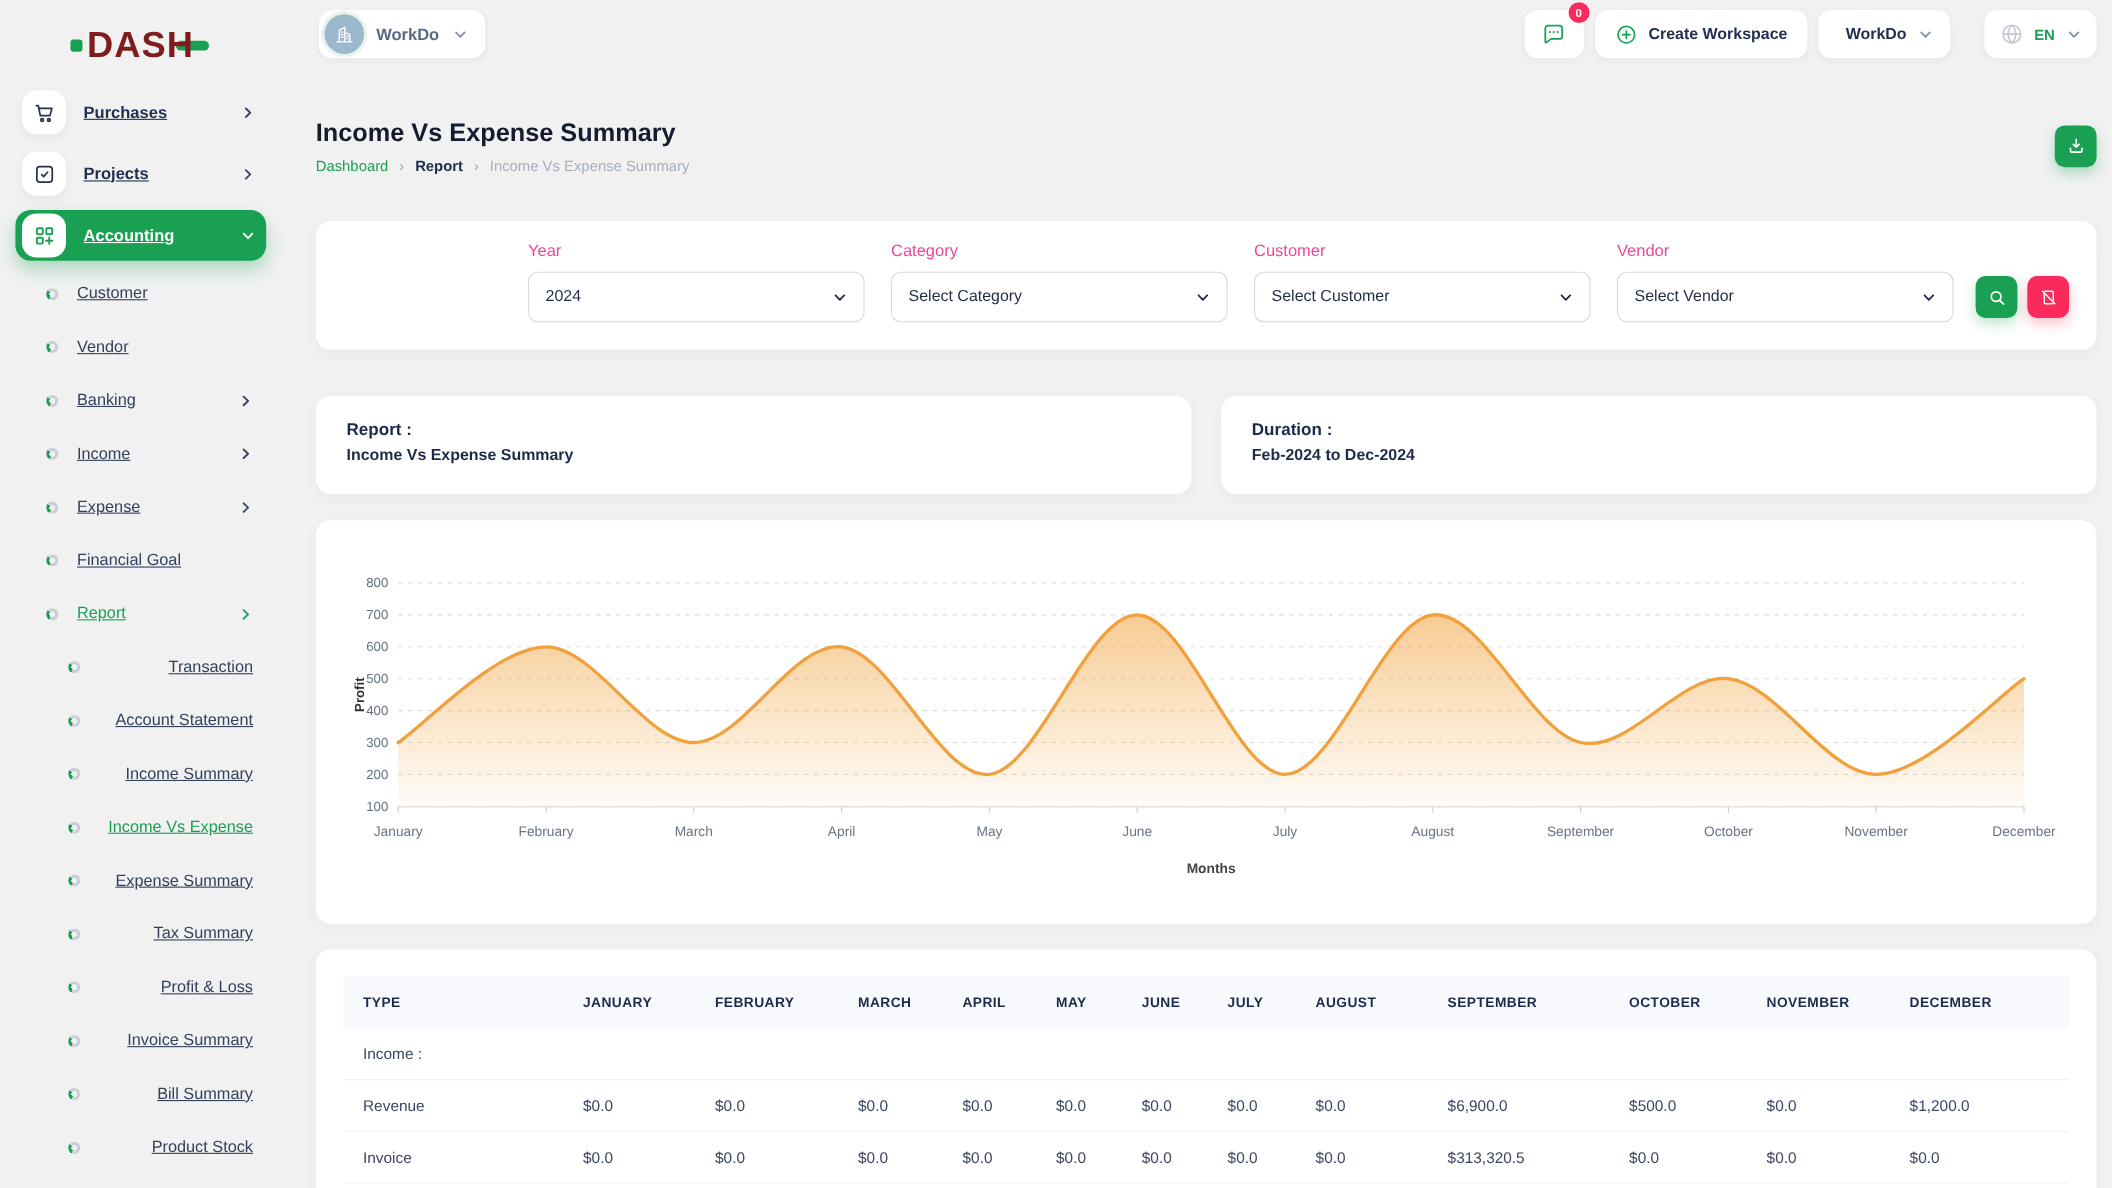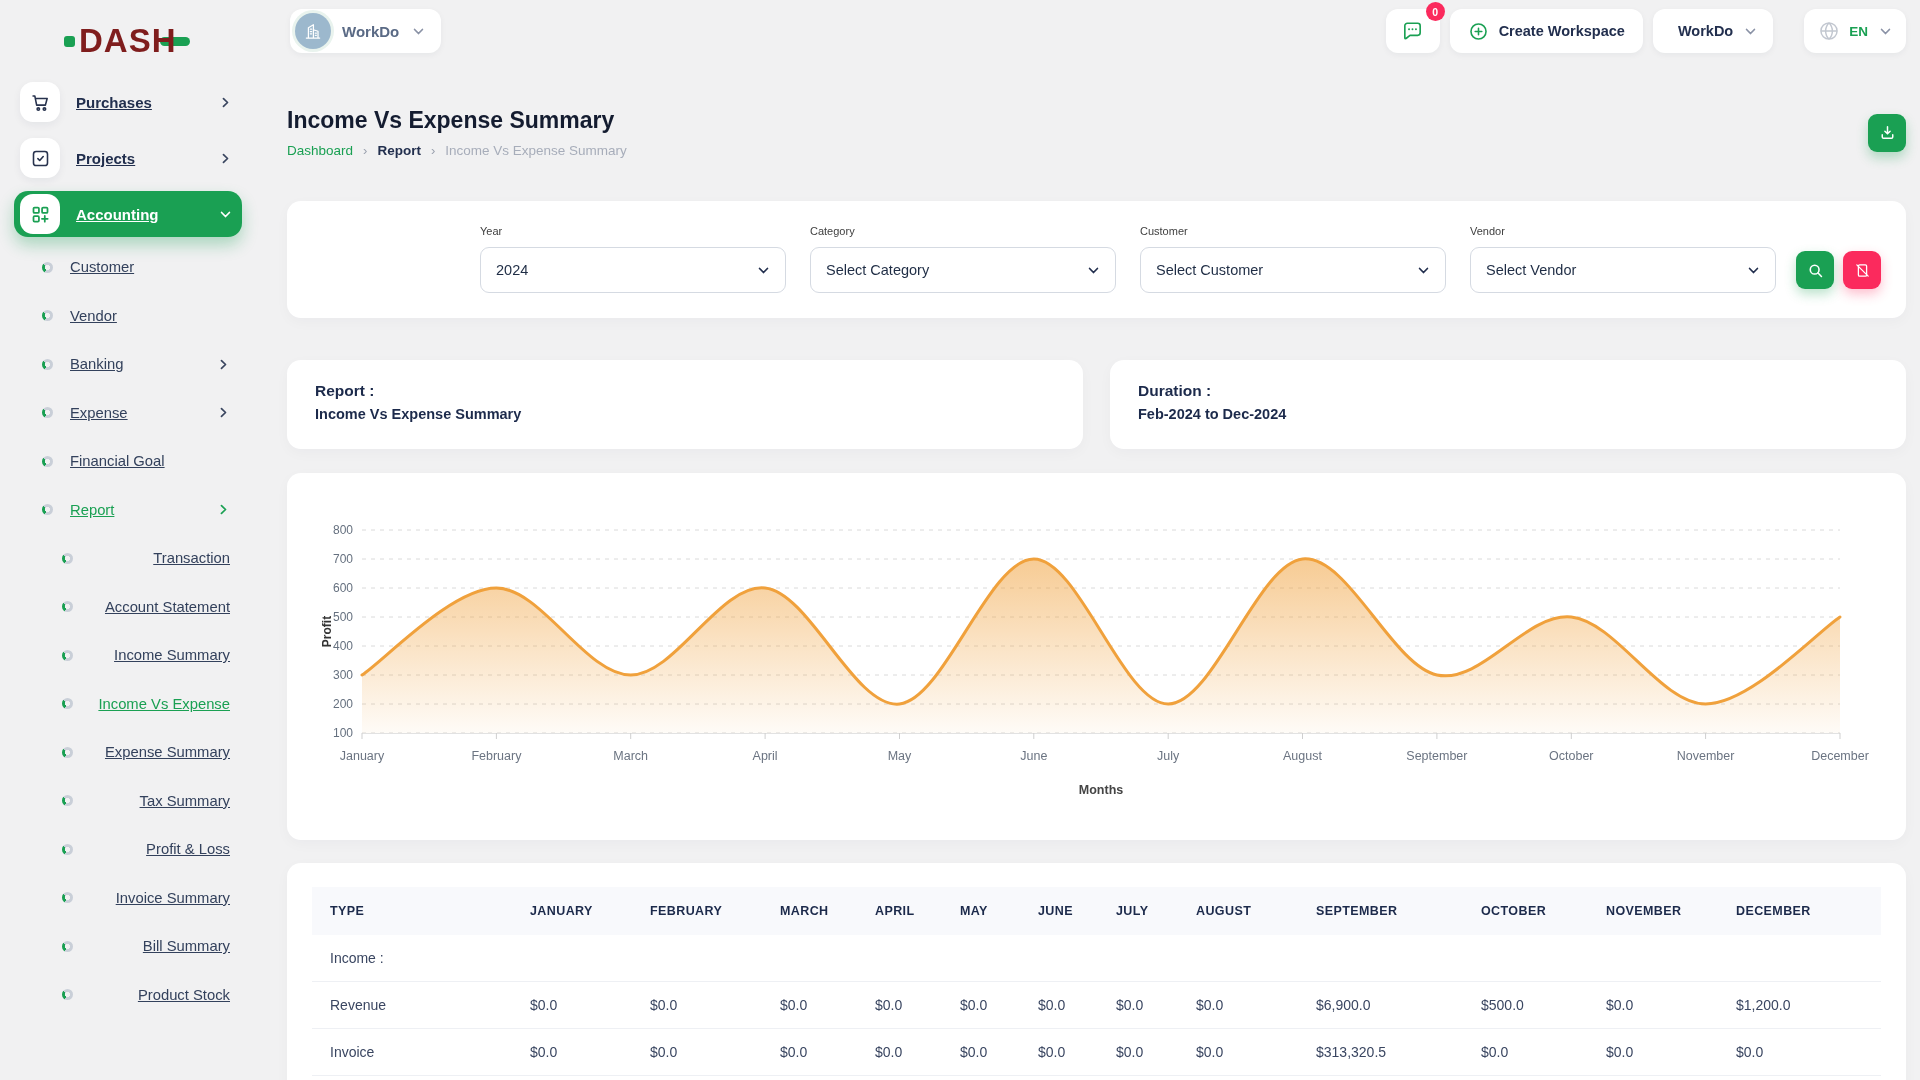--- a/index.html
+++ b/index.html
@@ -70,21 +70,21 @@
   .bc-sep{color:#9aa1ae;font-size:13px;}
   .dl-btn{width:38px;height:38px;border-radius:9px;background:#1aa053;border:none;display:flex;
     align-items:center;justify-content:center;cursor:pointer;box-shadow:0 6px 12px rgba(26,160,83,.3);}
   .dl-btn svg{width:17px;height:17px;}
   
   .card{background:#fff;border-radius:14px;box-shadow:0 4px 14px rgba(30,40,70,.03);}
   .filter-card{margin-top:43px;display:flex;align-items:flex-end;height:117px;box-sizing:border-box;
     padding:21px 25px 25px 193px;}
   .filter-fields{display:flex;gap:24px;}
   .filter-field{width:306px;}
-  .filter-field label{display:block;font-size:11px;color:#404040;margin-bottom:10px;}
+  .filter-field label{display:block;font-size:15px;color:#ec4899;margin-bottom:10px;}
   .select-box{height:46px;border:1px solid #d5dae2;border-radius:9px;display:flex;align-items:center;
     justify-content:space-between;padding:0 15px;font-size:14.5px;color:#1f2d45;background:#fff;
     box-sizing:border-box;cursor:pointer;}
   .select-box .chev{color:#222f4e;margin-left:8px;}
   .filter-actions{margin-left:auto;display:flex;gap:9px;align-items:flex-end;padding-bottom:4px;}
   .icon-btn{width:38px;height:38px;border-radius:9px;border:none;display:flex;align-items:center;
     justify-content:center;cursor:pointer;}
   .icon-btn svg{width:17px;height:17px;}
   .search-btn{background:#1aa053;box-shadow:0 5px 12px rgba(26,160,83,.3);}
   .reset-btn{background:#fb2a5d;box-shadow:0 5px 12px rgba(251,42,93,.3);}
@@ -164,20 +164,29 @@
         <span class="bullet"></span>
         <span class="lbl">Customer</span>
       </div>
       <div class="side-item lvl1">
         <span class="bullet"></span>
         <span class="lbl">Vendor</span>
       </div>
       <div class="side-item lvl1">
         <span class="bullet"></span>
         <span class="lbl">Banking</span>
+        <span class="chev">
+          <svg viewBox="0 0 16 16" fill="none" stroke="currentColor" stroke-width="2.1" stroke-linecap="round" stroke-linejoin="round">
+            <path d="M5.5 3.2L10.5 8l-5 4.8"></path>
+          </svg>
+        </span>
+      </div>
+      <div class="side-item lvl1">
+        <span class="bullet"></span>
+        <span class="lbl">Income</span>
         <span class="chev">
           <svg viewBox="0 0 16 16" fill="none" stroke="currentColor" stroke-width="2.1" stroke-linecap="round" stroke-linejoin="round">
             <path d="M5.5 3.2L10.5 8l-5 4.8"></path>
           </svg>
         </span>
       </div>
       <div class="side-item lvl1">
         <span class="bullet"></span>
         <span class="lbl">Expense</span>
         <span class="chev">

